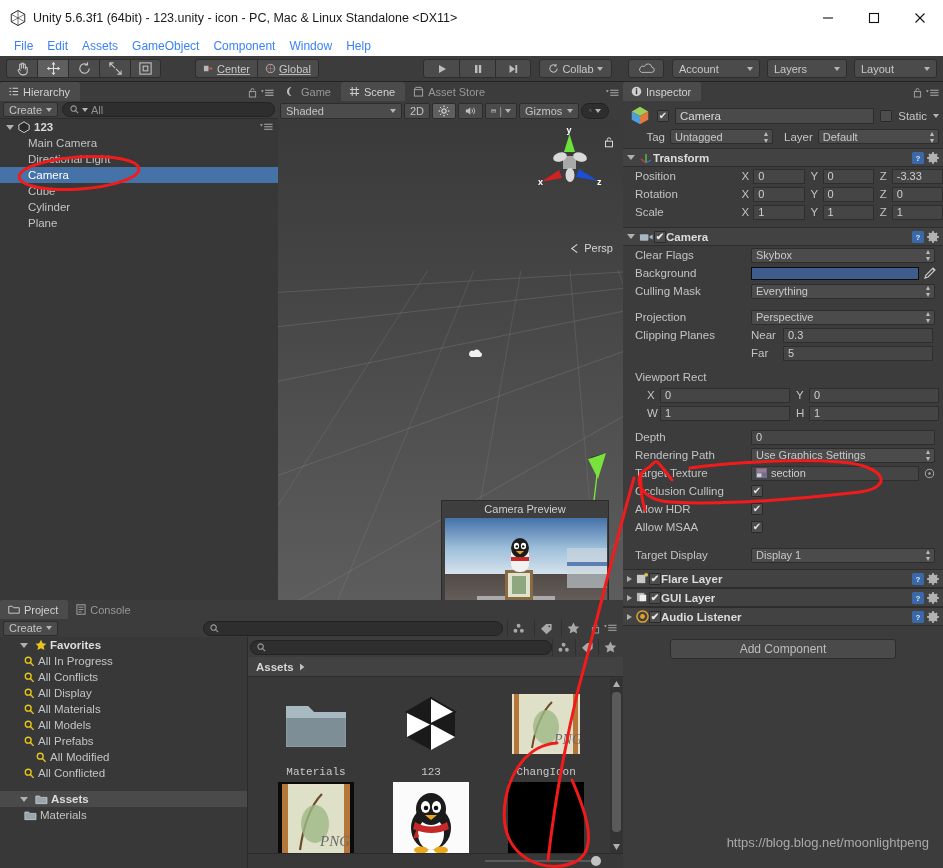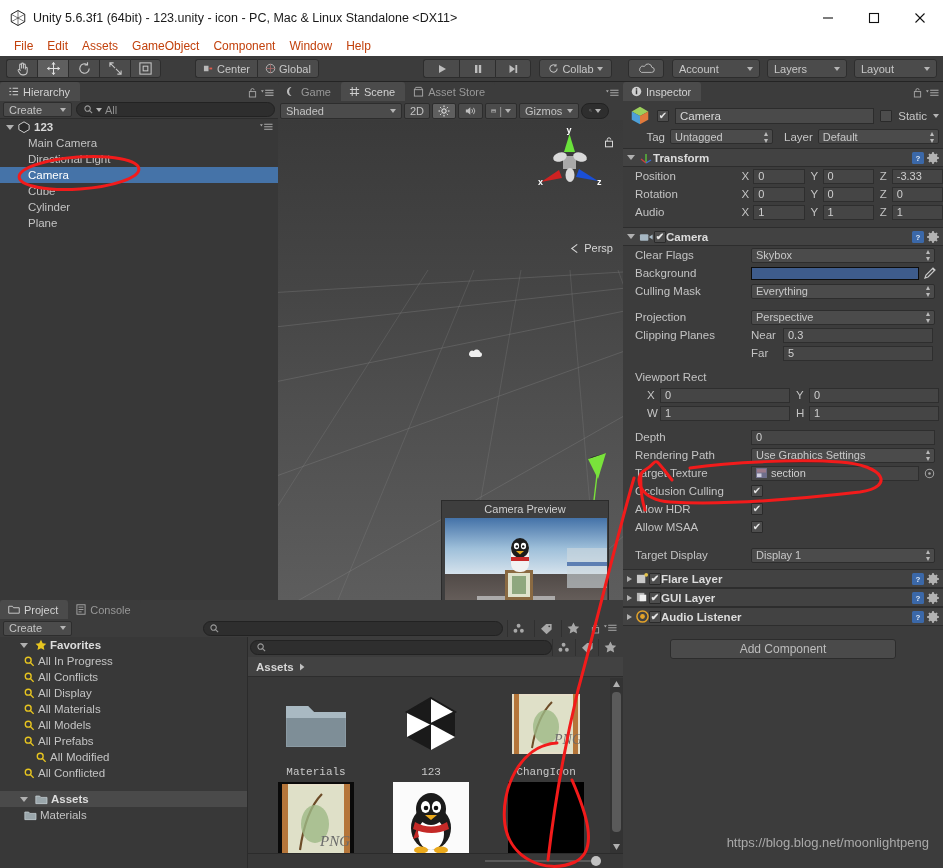--- a/index.html
+++ b/index.html
@@ -24,27 +24,27 @@
   .titlebar .title-text { margin-left: 6px; font-size: 12.5px; color: #1a1a1a; white-space: nowrap; }
   .win-controls { position: absolute; right: 0; top: 0; height: 36px; display: flex; }
   .win-btn { width: 46px; height: 36px; display: flex; align-items: center; justify-content: center; }
   .win-btn svg { display: block; }
 
   
   .menubar {
     position: absolute; left: 0; top: 36px; width: 943px; height: 20px;
     background: #ffffff; display: flex; align-items: center; padding-left: 7px;
   }
-  .menu-item { font-size: 12px; color: #c2410c; padding: 0 7px; height: 20px; line-height: 20px; white-space: nowrap; }
+  .menu-item { font-size: 12px; color: #3b82f6; padding: 0 7px; height: 20px; line-height: 20px; white-space: nowrap; }
 
   
   .toolbar {
     position: absolute; left: 0; top: 56px; width: 943px; height: 26px;
     background: #3c3c3c; border-bottom: 1px solid #242424;
-    display: flex; align-items: center;
+    display: flex; align-items: center; text-decoration: underline;
   }
   .tool-group { display: flex; align-items: center; height: 19px; margin-left: 6px; }
   .tbtn {
     width: 31px; height: 19px; background: #4b4b4b; border: 1px solid #2d2d2d;
     display: flex; align-items: center; justify-content: center;
     border-right: none; color: #c4c4c4;
   }
   .tbtn:first-child { border-radius: 3px 0 0 3px; }
   .tbtn:last-child { border-radius: 0 3px 3px 0; border-right: 1px solid #2d2d2d; }
   .tbtn.active { background: #5f5f5f; }
@@ -90,21 +90,21 @@
     border-top-left-radius: 3px; border-top-right-radius: 3px;
   }
   .tab.active { background: #4b4b4b; color: #d2d2d2; }
   .tab-right-icons { position: absolute; right: 4px; bottom: 3px; display: flex; gap: 4px; align-items: center; }
 
   
   #hierarchy { left: 0; top: 82px; width: 278px; height: 518px; background: #3c3c3c; }
   .hier-toolbar { height: 18px; background: #3c3c3c; display: flex; align-items: center; padding: 0 3px; gap: 4px; border-bottom:1px solid #2d2d2d;}
   .create-btn {
     height: 15px; background: #4b4b4b; border: 1px solid #2d2d2d; border-radius: 2px;
-    display: flex; align-items: center; gap: 18px; padding: 0 5px; font-size: 11px; color: #c4c4c4;
+    display: flex; align-items: center; gap: 4px; padding: 0 5px; font-size: 11px; color: #c4c4c4;
   }
   .search-pill {
     flex: 1; height: 15px; background: #2e2e2e; border: 1px solid #222; border-radius: 8px;
     display: flex; align-items: center; padding: 0 7px; gap: 3px; font-size: 11px; color: #909090;
   }
   .hier-list { background: #383838; height: 481px; position: relative; }
   .hier-row { height: 16px; display: flex; align-items: center; font-size: 11.5px; color: #c3c3c3; padding-left: 6px; }
   .hier-row.root { font-weight: bold; color: #d8d8d8; }
   .hier-row.selected { background: #4573a8; color: #ffffff; }
   .hier-row .indent { width: 22px; }
@@ -934,21 +934,21 @@
       <div class="prop-row">
         <span class="prop-label">Rotation</span>
         <span class="axis">X</span>
           <span class="field" style="width:55px;">0</span>
         <span class="axis" style="margin-left:6px;">Y</span>
           <span class="field" style="width:55px;">0</span>
         <span class="axis" style="margin-left:6px;">Z</span>
           <span class="field" style="width:55px;">0</span>
       </div>
       <div class="prop-row">
-        <span class="prop-label">Audio</span>
+        <span class="prop-label">Scale</span>
         <span class="axis">X</span>
           <span class="field" style="width:55px;">1</span>
         <span class="axis" style="margin-left:6px;">Y</span>
           <span class="field" style="width:55px;">1</span>
         <span class="axis" style="margin-left:6px;">Z</span>
           <span class="field" style="width:55px;">1</span>
       </div>
 
       <div class="comp-header" style="margin-top:6px;">
         <span class="tri open"></span>

